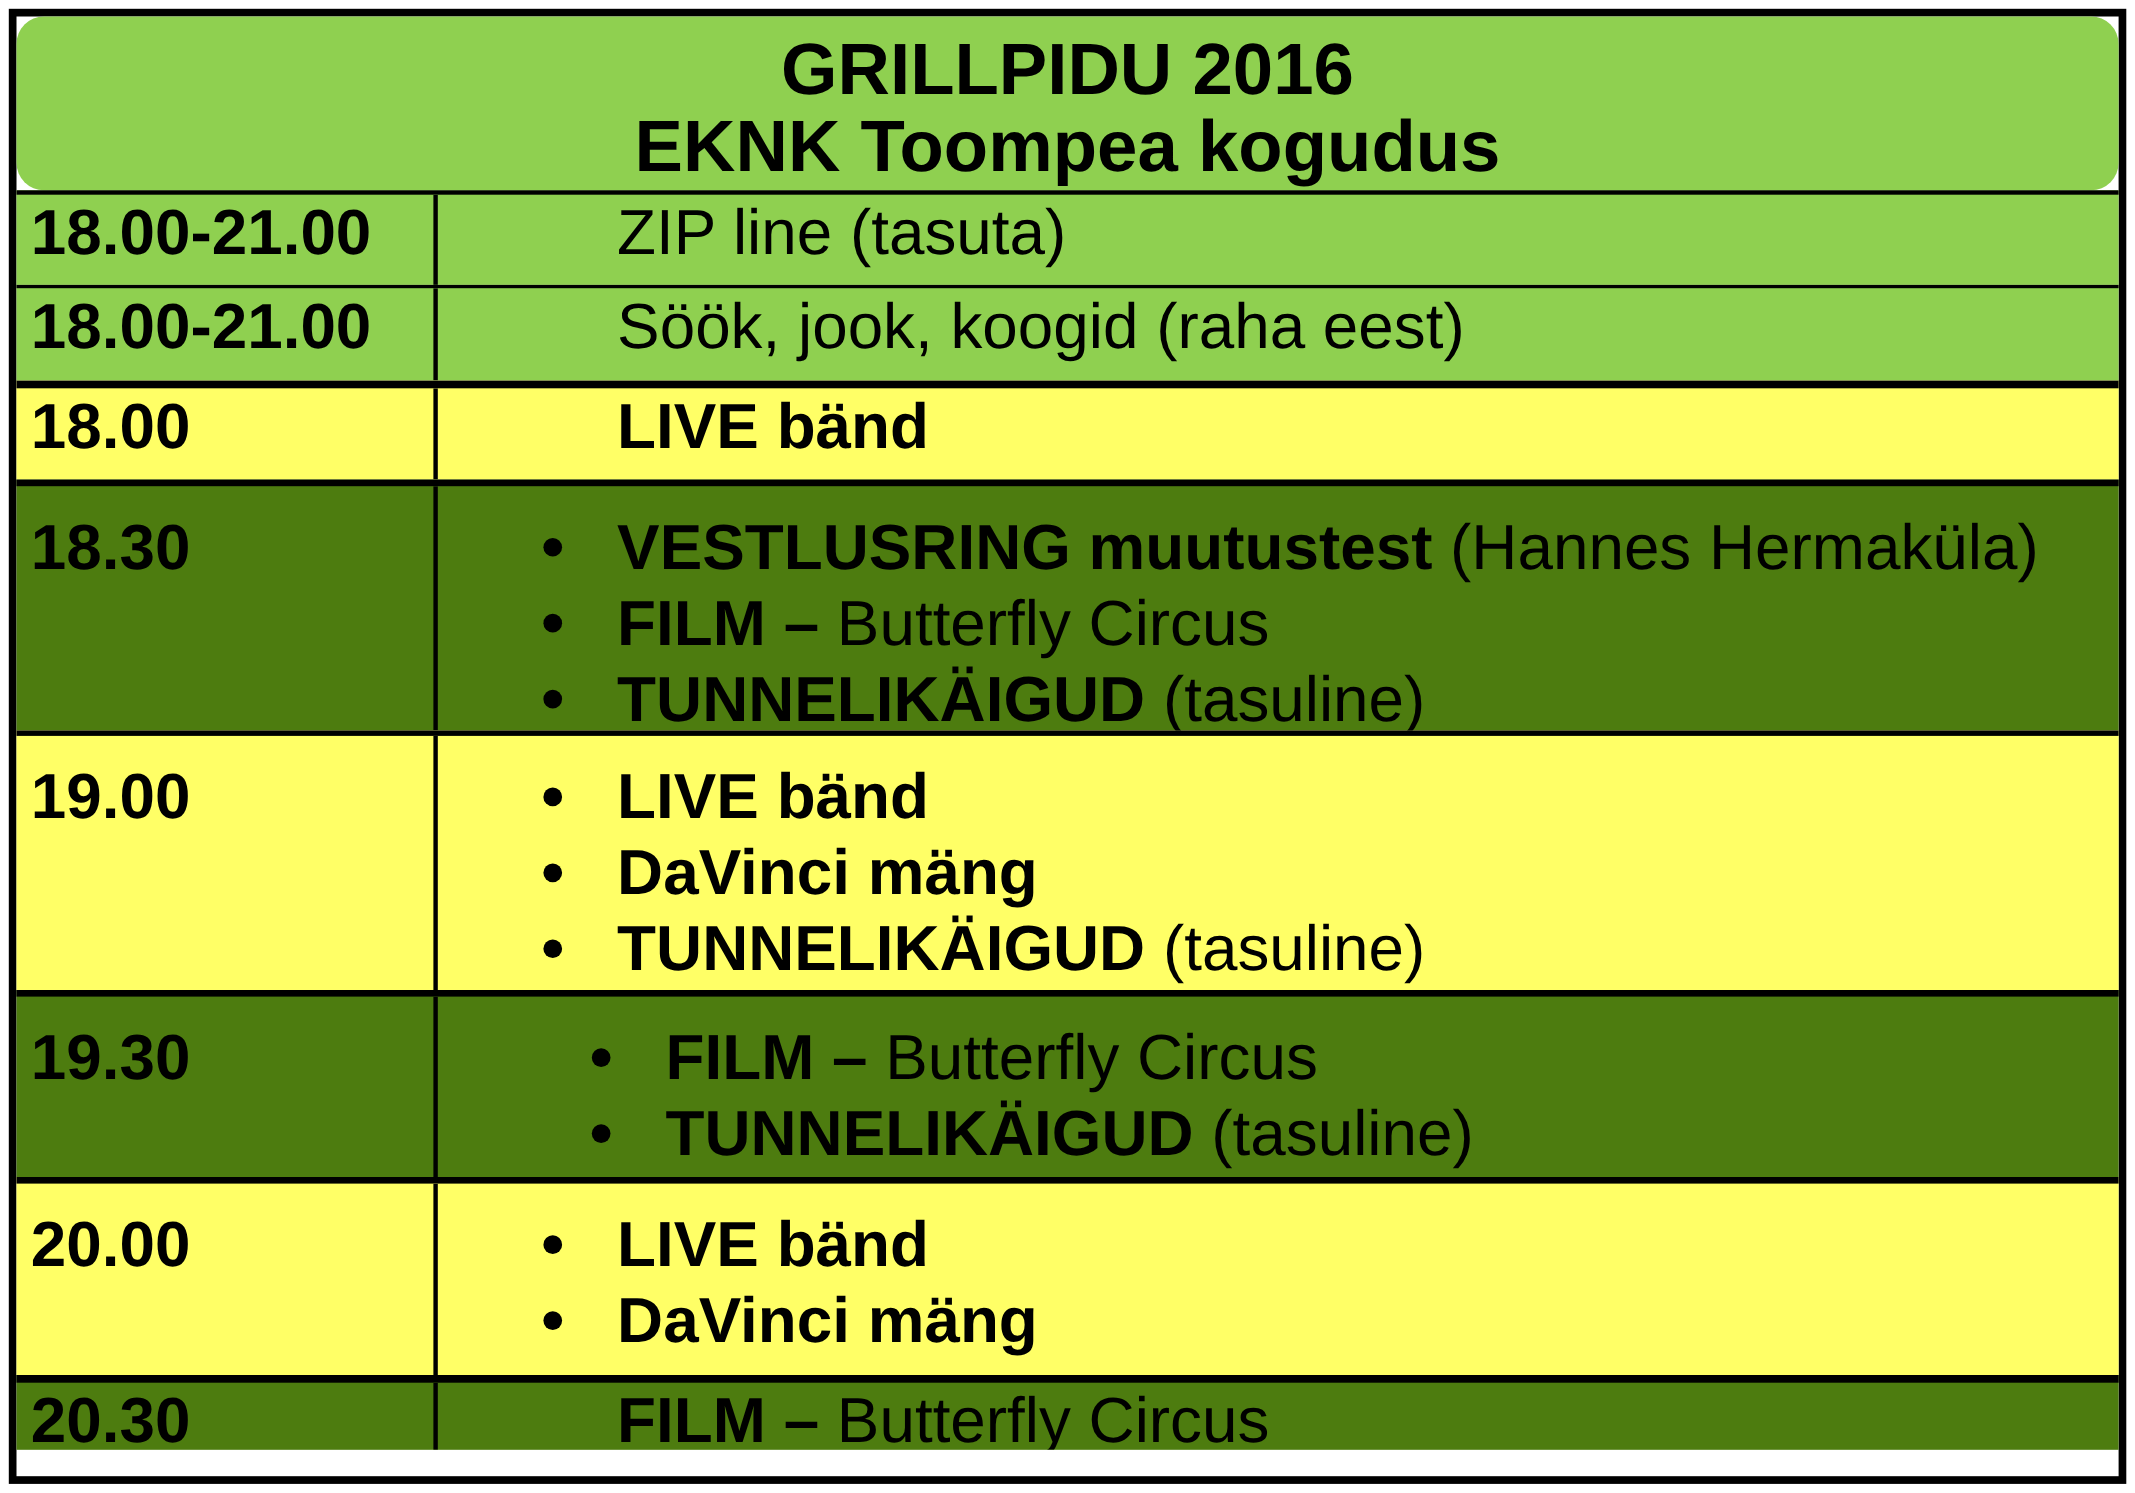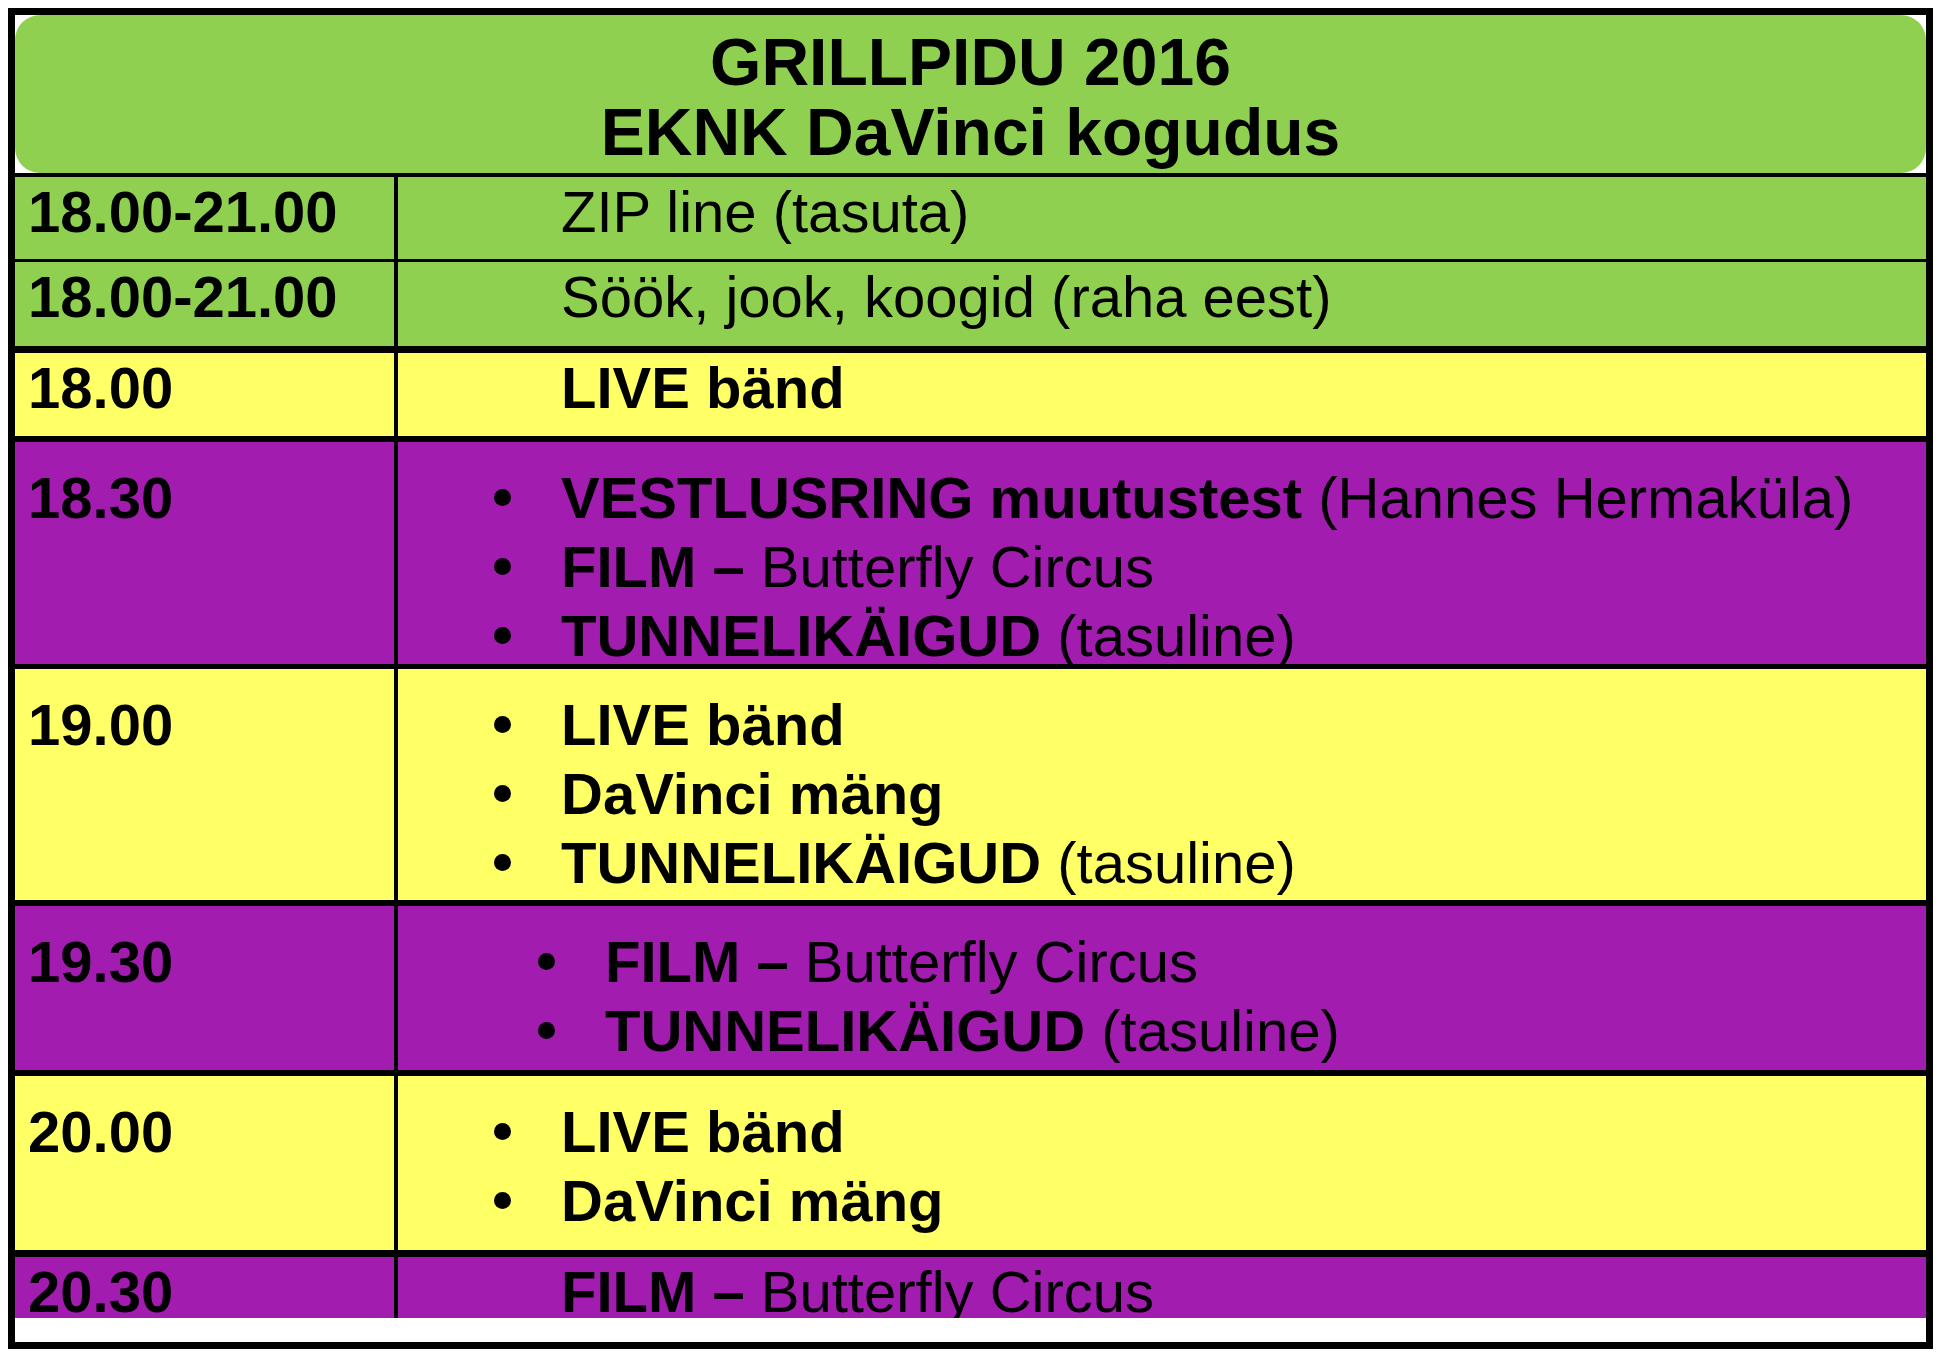--- a/index.html
+++ b/index.html
@@ -9,21 +9,21 @@
     font-family:"Liberation Sans", sans-serif; color:#000;
   }
   .tbl {
     width:100%; height:100%; box-sizing:border-box;
     border:7px solid #000; display:flex; flex-direction:column;
     background:#fff;
   }
   
   .green  { background:#8FD050; }
   .yellow { background:#FFFF66; }
-  .orange { background:#a21caf; }
+  .orange { background:#4d7c0f; }
 
   .hdr {
     height:158px; box-sizing:border-box; padding-top:12px;
     text-align:center; font-weight:700; font-size:66px; line-height:70px;
     overflow:hidden;
     border-radius:25px;
   }
 
   .row {
     display:flex; box-sizing:border-box;
@@ -67,21 +67,21 @@
   .rg { font-weight:400; }
 </style>
 </head>
 <body>
 
 <div class="poster">
   <div class="tbl">
 
     <div class="hdr green">
       <div>GRILLPIDU 2016</div>
-      <div>EKNK DaVinci kogudus</div>
+      <div>EKNK Toompea kogudus</div>
     </div>
 
     <div class="row r1 green">
       <div class="time">18.00-21.00</div>
       <div class="content">
         <div class="line"><span class="b"></span><span class="rg">ZIP line (tasuta)</span></div>
       </div>
     </div>
 
     <div class="row r2 green">

